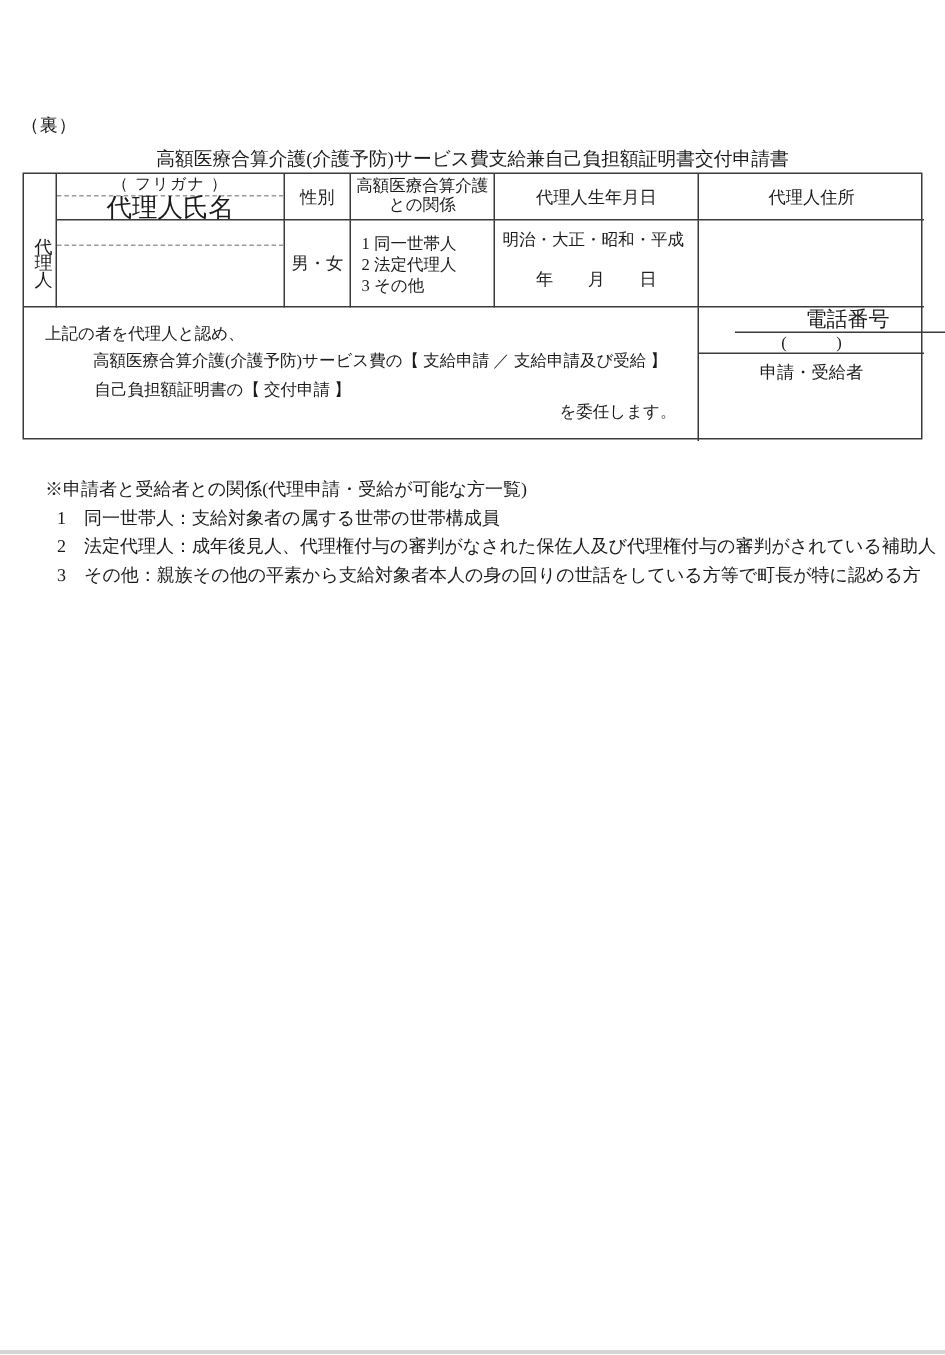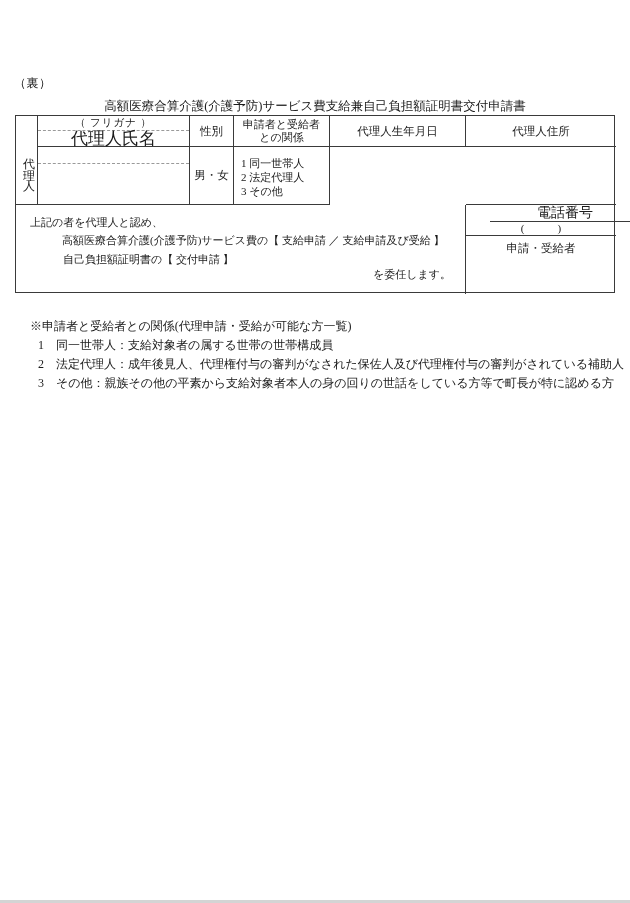--- a/index.html
+++ b/index.html
@@ -68,34 +68,38 @@
   <div class="form-table">
 
     <div class="cell agent-col br bb">代理人</div>
 
     <div class="cell name-header br bb">
       <div class="furigana">（ フリガナ ）</div>
       <div class="name-label">代理人氏名</div>
     </div>
     <div class="cell gender-header br bb">性別</div>
     <div class="cell relation-header br bb">
-      <span>申請者と受給者</span>
+      <span>高額医療合算介護</span>
       <span>との関係</span>
     </div>
     <div class="cell birth-header br bb">代理人生年月日</div>
     <div class="cell addr-header bb">代理人住所</div>
 
     <div class="cell name-input br bb">
       <div class="name-input-divider"></div>
     </div>
     <div class="cell gender-cell br bb">男・女</div>
     <div class="cell relation-cell br bb">
       <div class="relation-option">1 同一世帯人</div>
       <div class="relation-option">2 法定代理人</div>
       <div class="relation-option">3 その他</div>
+    </div>
+    <div class="cell birth-cell br bb">
+      <div class="era-line">明治・大正・昭和・平成</div>
+      <div class="date-line">年　　月　　日</div>
     </div>
     <div class="cell addr-cell bb"></div>
 
     <div class="cell delegation-cell br">
       <div class="dl1">上記の者を代理人と認め、</div>
       <div class="dl2">高額医療合算介護(介護予防)サービス費の【 支給申請 ／ 支給申請及び受給 】</div>
       <div class="dl3">自己負担額証明書の【 交付申請 】</div>
       <div class="dl4">を委任します。</div>
     </div>
     <div class="cell phone-header bb">電話番号</div>

